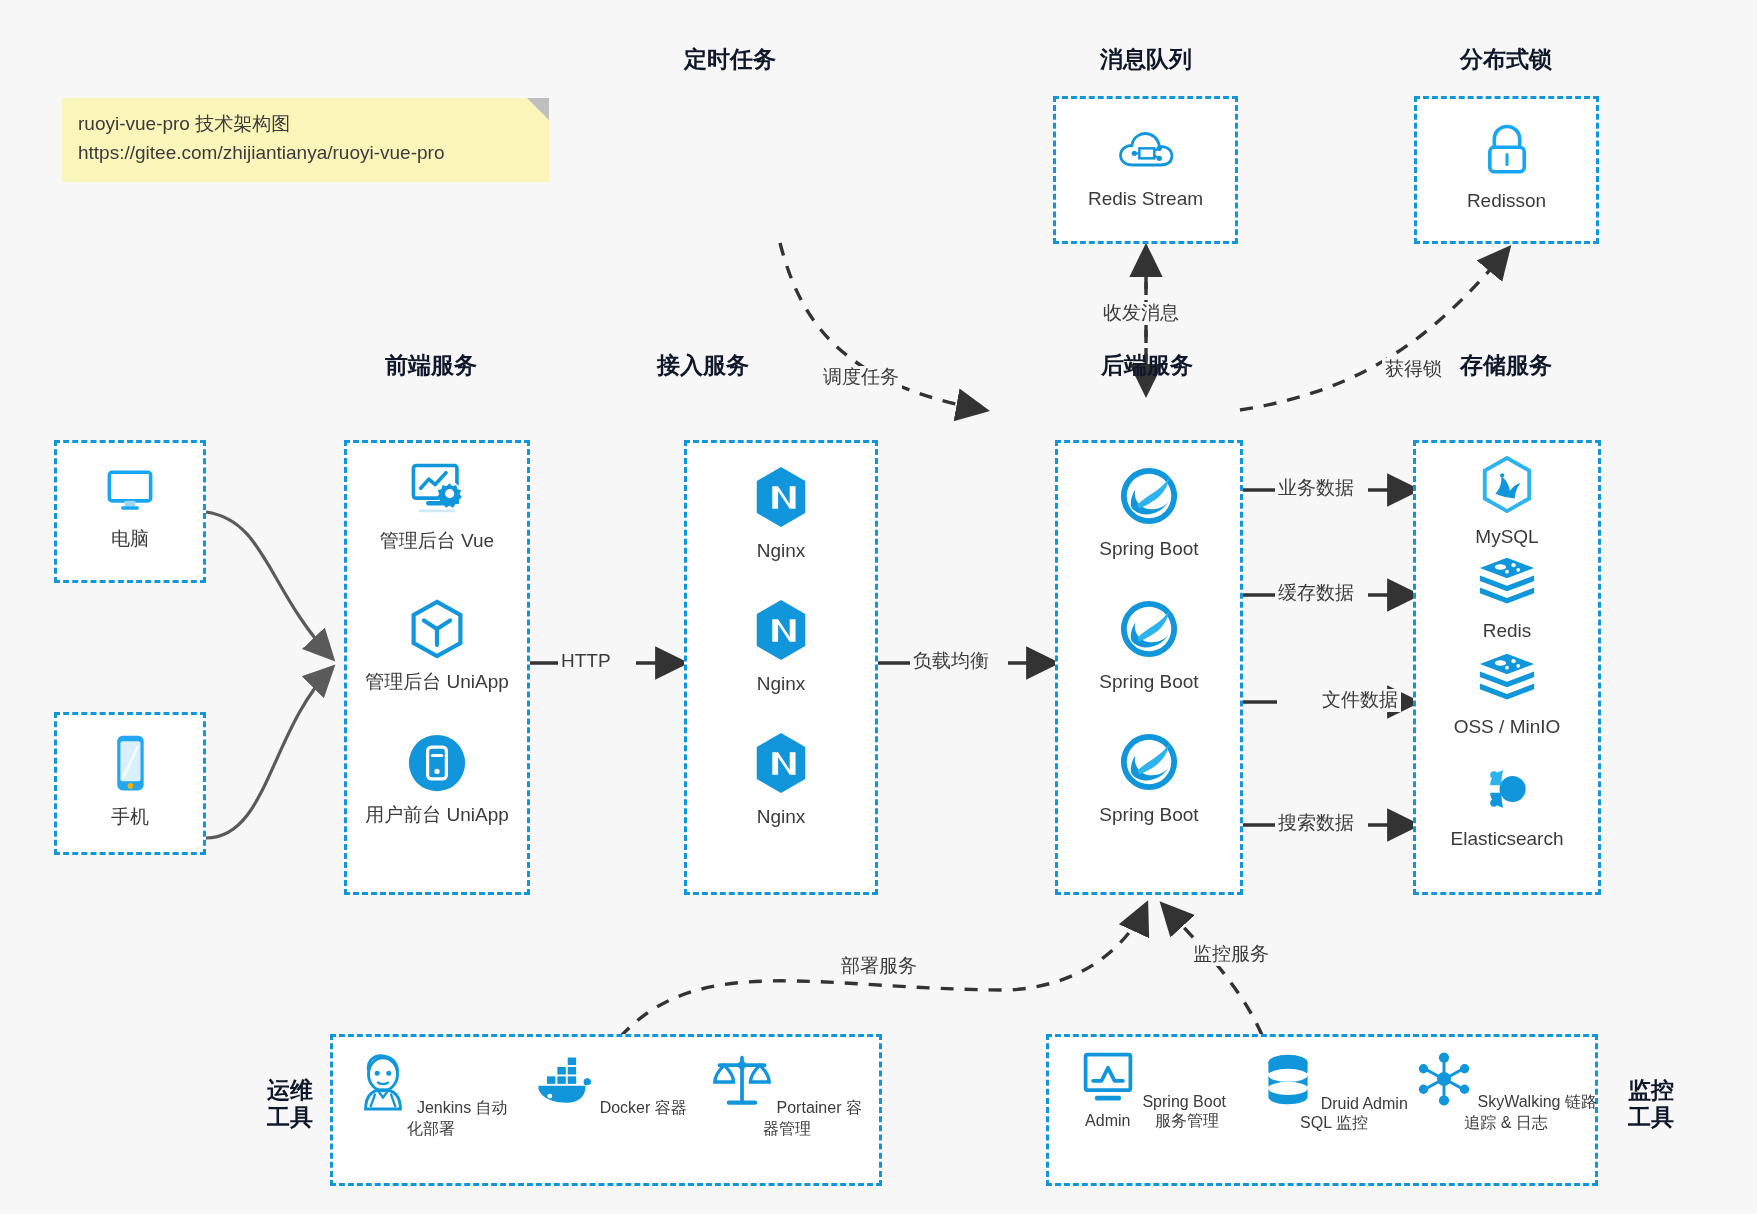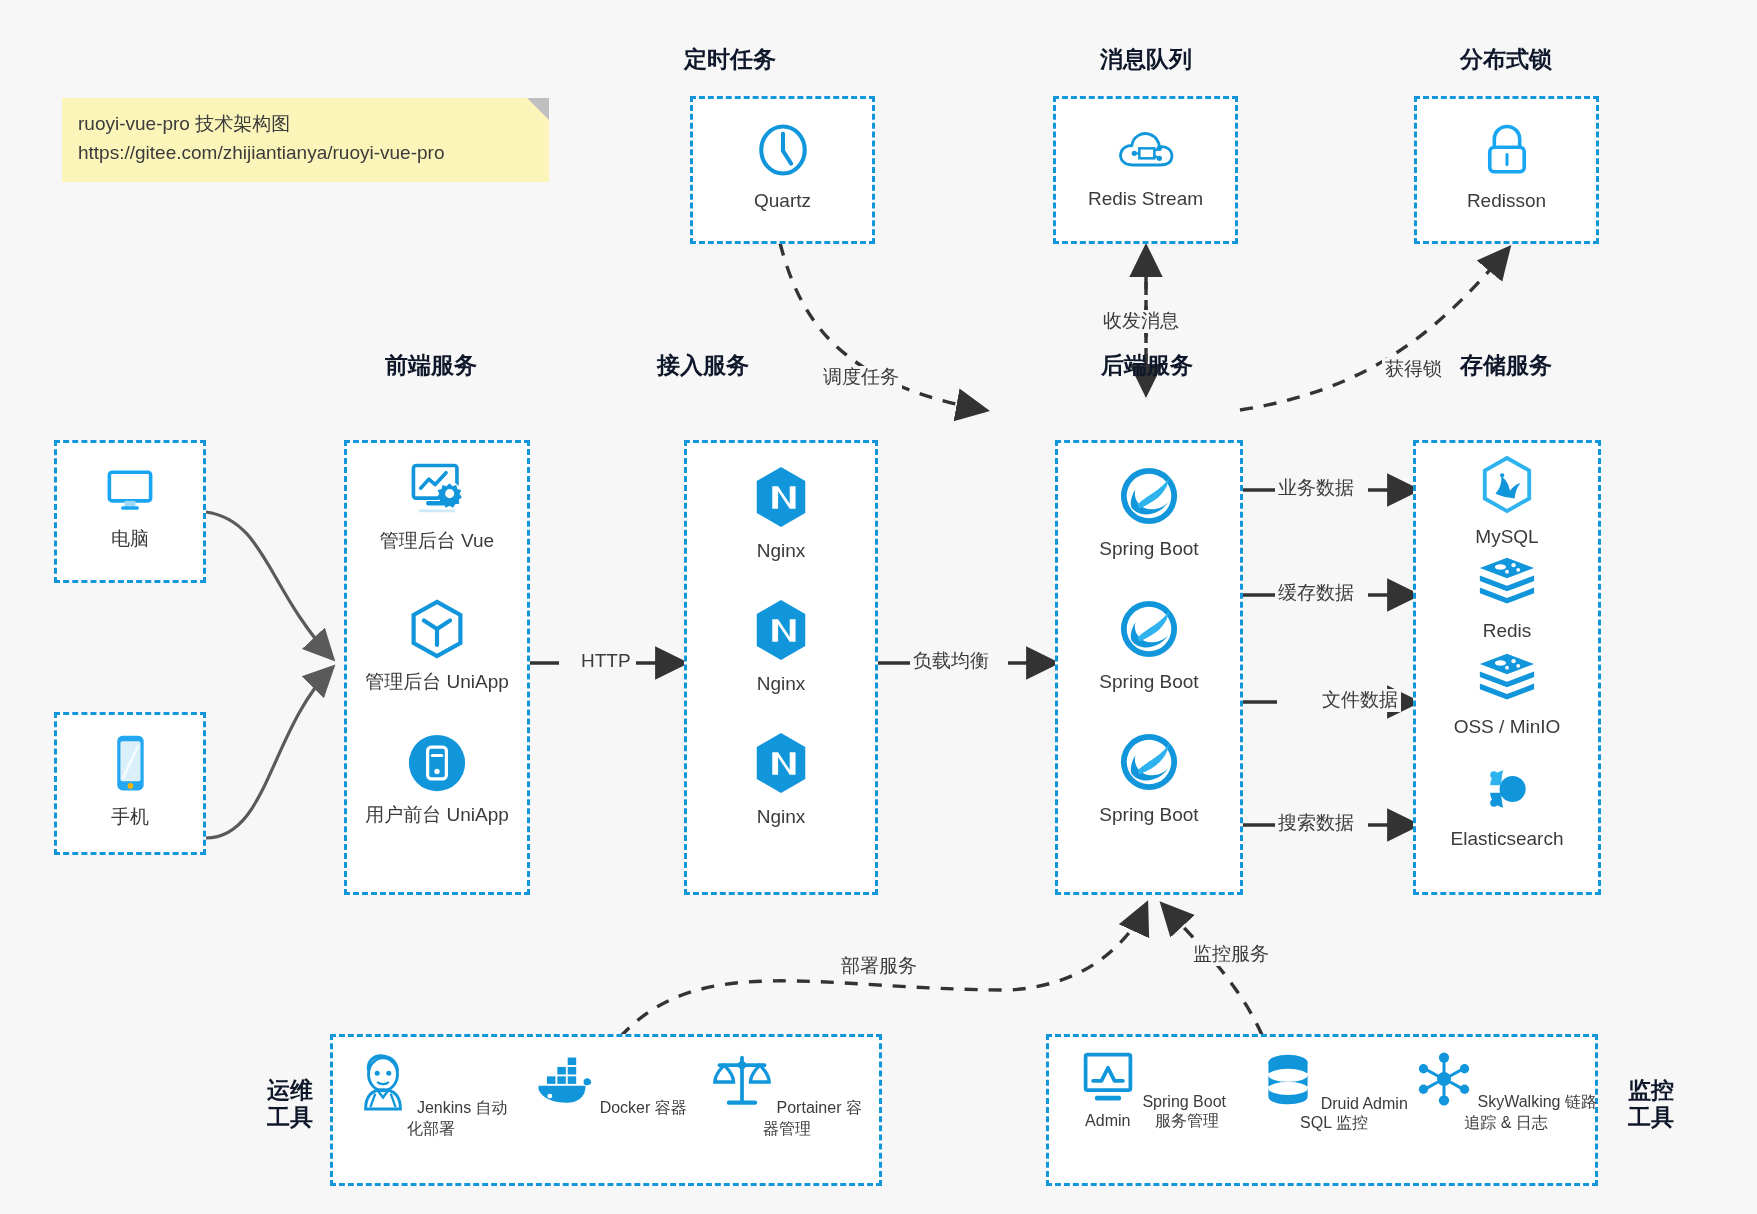--- a/index.html
+++ b/index.html
@@ -124,31 +124,20 @@
     <path d="M1262,1035 C1240,985 1200,945 1163,905" fill="none" stroke="#333333" stroke-width="3.4" stroke-dasharray="13,11" marker-end="url(#ah)"></path>
   </svg>
 
   <div class="note" style="left:62px;top:98px;width:455px;">
     <span class="fold"></span>
     <div>ruoyi-vue-pro 技术架构图</div>
     <div>https://gitee.com/zhijiantianya/ruoyi-vue-pro</div>
   </div>
 
   <div class="gtitle" style="left:640px;top:46px;width:180px;">定时任务</div>
-  <div class="gbox" style="left:690px;top:96px;width:185px;height:148px;">
-    <div class="node" style="top:22px;">
-      <span class="ico">
-        <svg width="58" height="58" viewBox="0 0 64 64">
-          <ellipse cx="32" cy="32" rx="24" ry="26" fill="none" stroke="#1296db" stroke-width="4.5"></ellipse>
-          <path d="M32 14 L32 33 L41 47" fill="none" stroke="#1296db" stroke-width="4.5" stroke-linecap="round" stroke-linejoin="round"></path>
-        </svg>
-      </span>
-      <span class="lbl">Quartz</span>
-    </div>
-  </div>
 
   <div class="gtitle" style="left:1056px;top:46px;width:180px;">消息队列</div>
   <div class="gbox" style="left:1053px;top:96px;width:185px;height:148px;">
     <div class="node" style="top:24px;">
       <span class="ico">
         <svg width="60" height="54" viewBox="0 0 72 60">
           <path d="M20 48 C8 48 4 40 6 33 C8 26 16 24 19 25 C20 14 31 8 40 11 C49 14 52 22 52 26 C62 25 68 31 67 39 C66 46 59 48 53 48 Z" fill="none" stroke="#1296db" stroke-width="3.4" stroke-linejoin="round"></path>
           <rect x="28" y="28" width="18" height="12" fill="none" stroke="#1296db" stroke-width="3"></rect>
           <circle cx="22" cy="34" r="3.2" fill="#1296db"></circle>
           <circle cx="52" cy="28" r="3.2" fill="#1296db"></circle>
@@ -168,21 +157,21 @@
           <path d="M16 30 L16 20 A14 14 0 0 1 44 20 L44 30" fill="none" stroke="#18a6f2" stroke-width="4"></path>
           <rect x="11" y="29" width="38" height="27" rx="5" fill="none" stroke="#18a6f2" stroke-width="4"></rect>
           <path d="M30 37 L30 48" stroke="#18a6f2" stroke-width="3.4" stroke-linecap="round"></path>
         </svg>
       </span>
       <span class="lbl">Redisson</span>
     </div>
   </div>
 
   <div class="elabel" style="left:820px;top:366px;">调度任务</div>
-  <div class="elabel" style="left:1100px;top:310px;">收发消息</div>
+  <div class="elabel" style="left:1100px;top:302px;">收发消息</div>
   <div class="elabel" style="left:1382px;top:358px;">获得锁</div>
 
   <div class="gbox" style="left:54px;top:440px;width:152px;height:143px;">
     <div class="node" style="top:22px;">
       <span class="ico">
         <svg width="58" height="52" viewBox="0 0 64 58">
           <rect x="9" y="8" width="46" height="32" rx="3" fill="none" stroke="#18a6f2" stroke-width="4"></rect>
           <rect x="14" y="13" width="36" height="20" fill="#ffffff"></rect>
           <path d="M24 48 L40 48 M29 40 L29 48 M35 40 L35 48" stroke="#18a6f2" stroke-width="4" stroke-linecap="round"></path>
           <rect x="26" y="40" width="12" height="6" fill="#9fd8f7"></rect>
@@ -237,21 +226,21 @@
           <circle cx="32" cy="32" r="30" fill="#1296db"></circle>
           <rect x="22" y="15" width="20" height="34" rx="4" fill="none" stroke="#ffffff" stroke-width="3.4"></rect>
           <path d="M27 24 L37 24" stroke="#ffffff" stroke-width="3.4" stroke-linecap="round"></path>
           <circle cx="32" cy="41" r="2.8" fill="#ffffff"></circle>
         </svg>
       </span>
       <span class="lbl">用户前台 UniApp</span>
     </div>
   </div>
 
-  <div class="elabel" style="left:578px;top:650px;">HTTP</div>
+  <div class="elabel" style="left:558px;top:650px;">HTTP</div>
 
   <div class="gtitle" style="left:610px;top:352px;width:186px;">接入服务</div>
   <div class="gbox" style="left:684px;top:440px;width:194px;height:455px;">
     <div class="node" style="top:22px;">
       <span class="ico">
         <svg width="60" height="64" viewBox="0 0 60 66">
           <path d="M30 2 L55 16.5 L55 49.5 L30 64 L5 49.5 L5 16.5 Z" fill="#1296db"></path>
           <path d="M21 45 L21 22 L27 22 L39 40 L39 22 L45 22 L45 45 L39 45 L27 27 L27 45 Z" fill="#ffffff"></path>
         </svg>
       </span>

